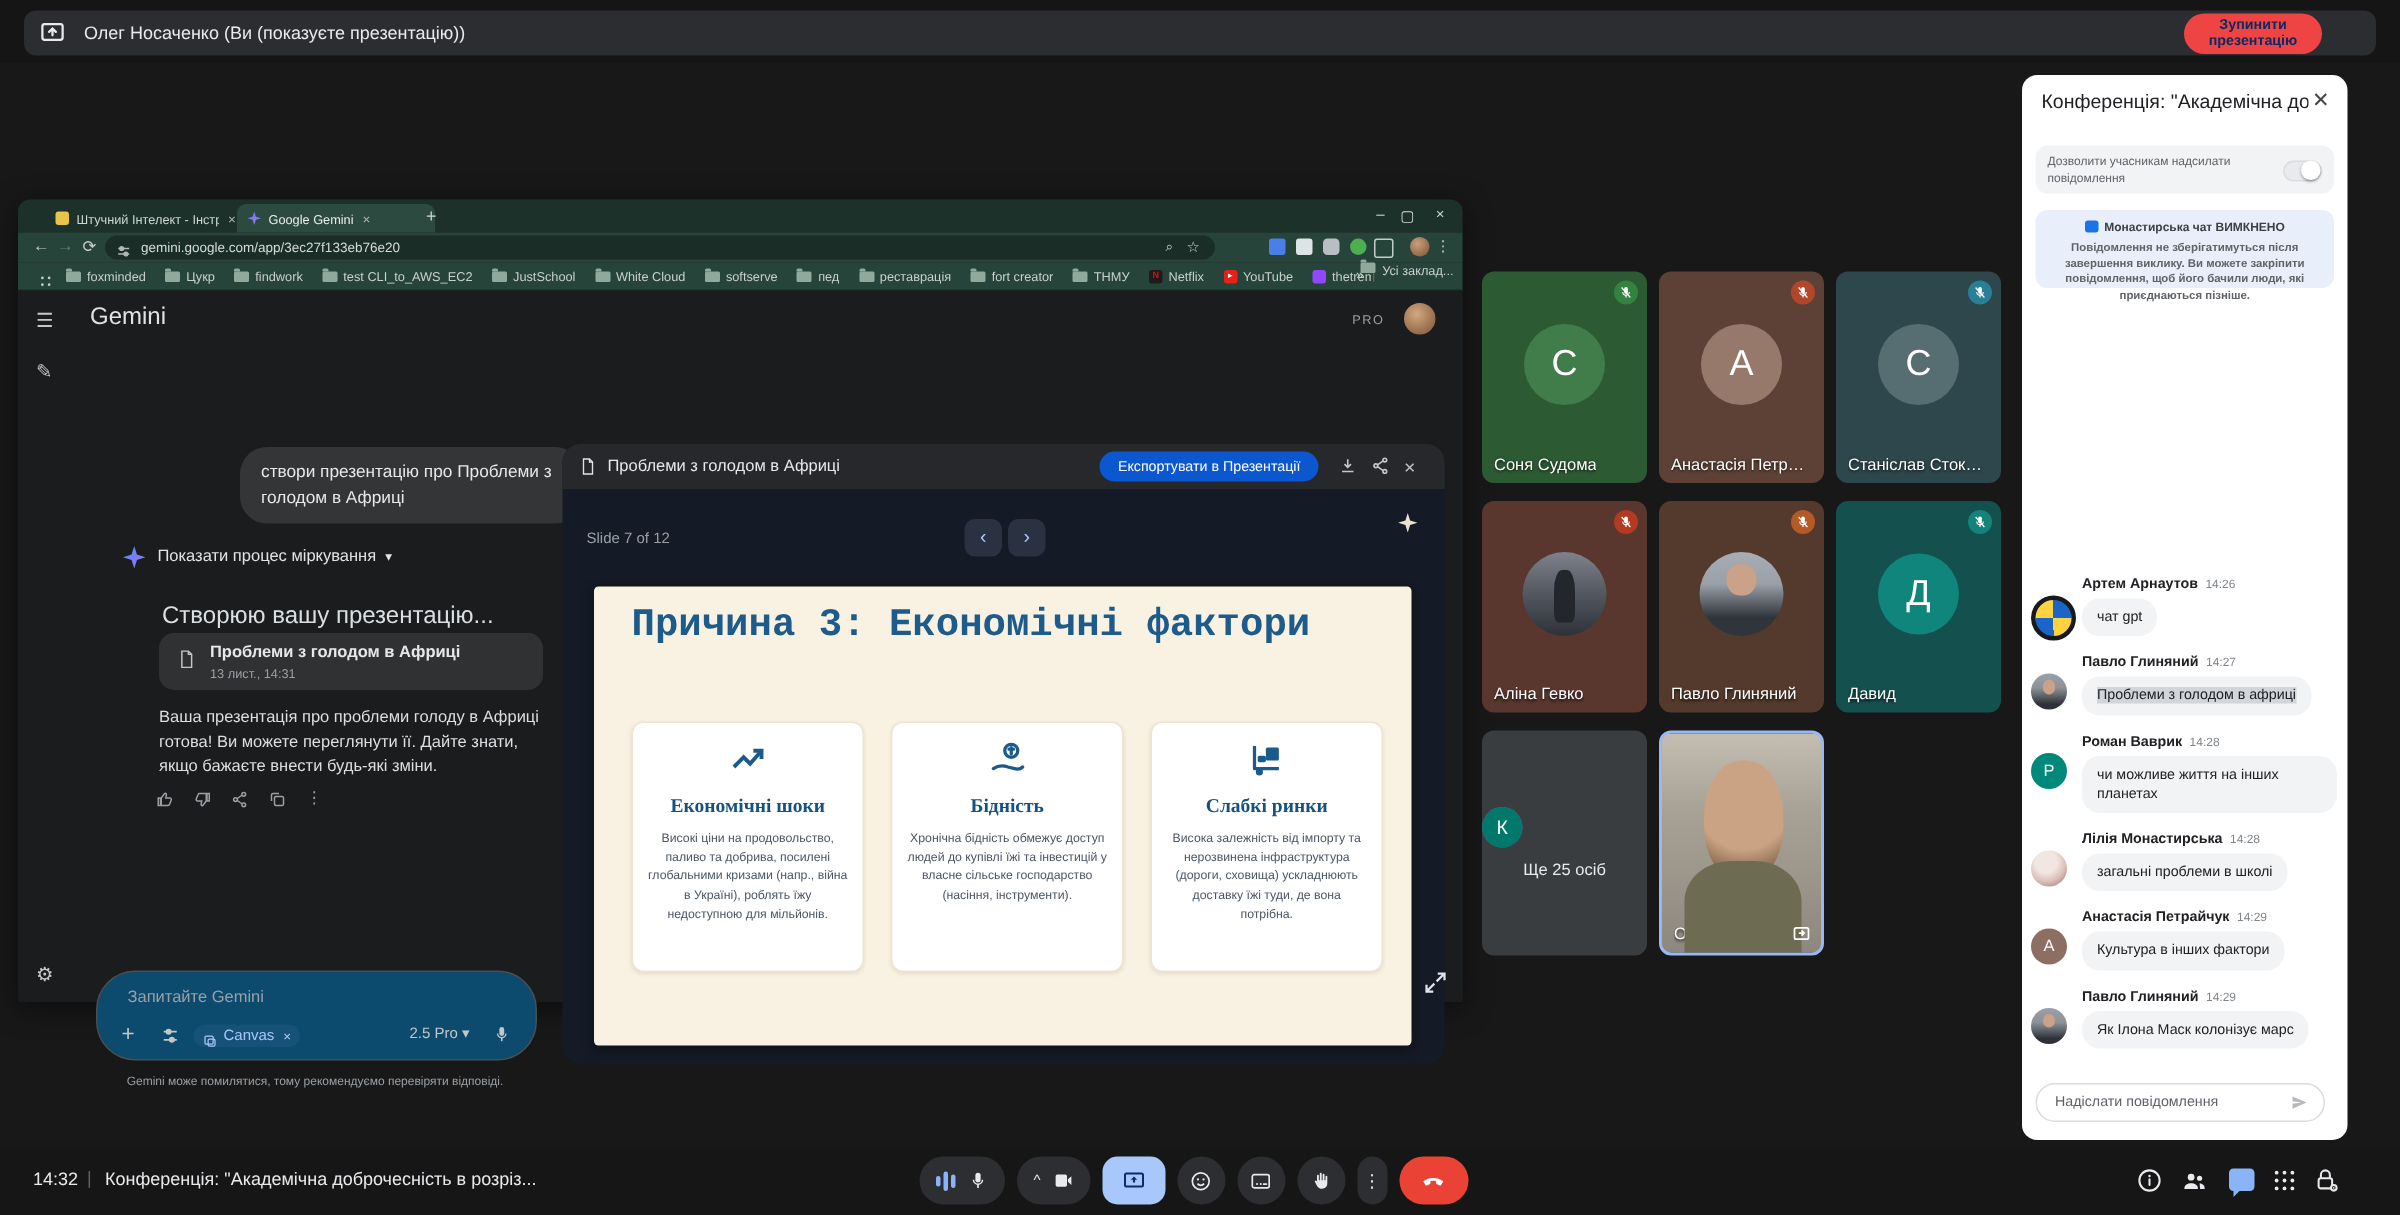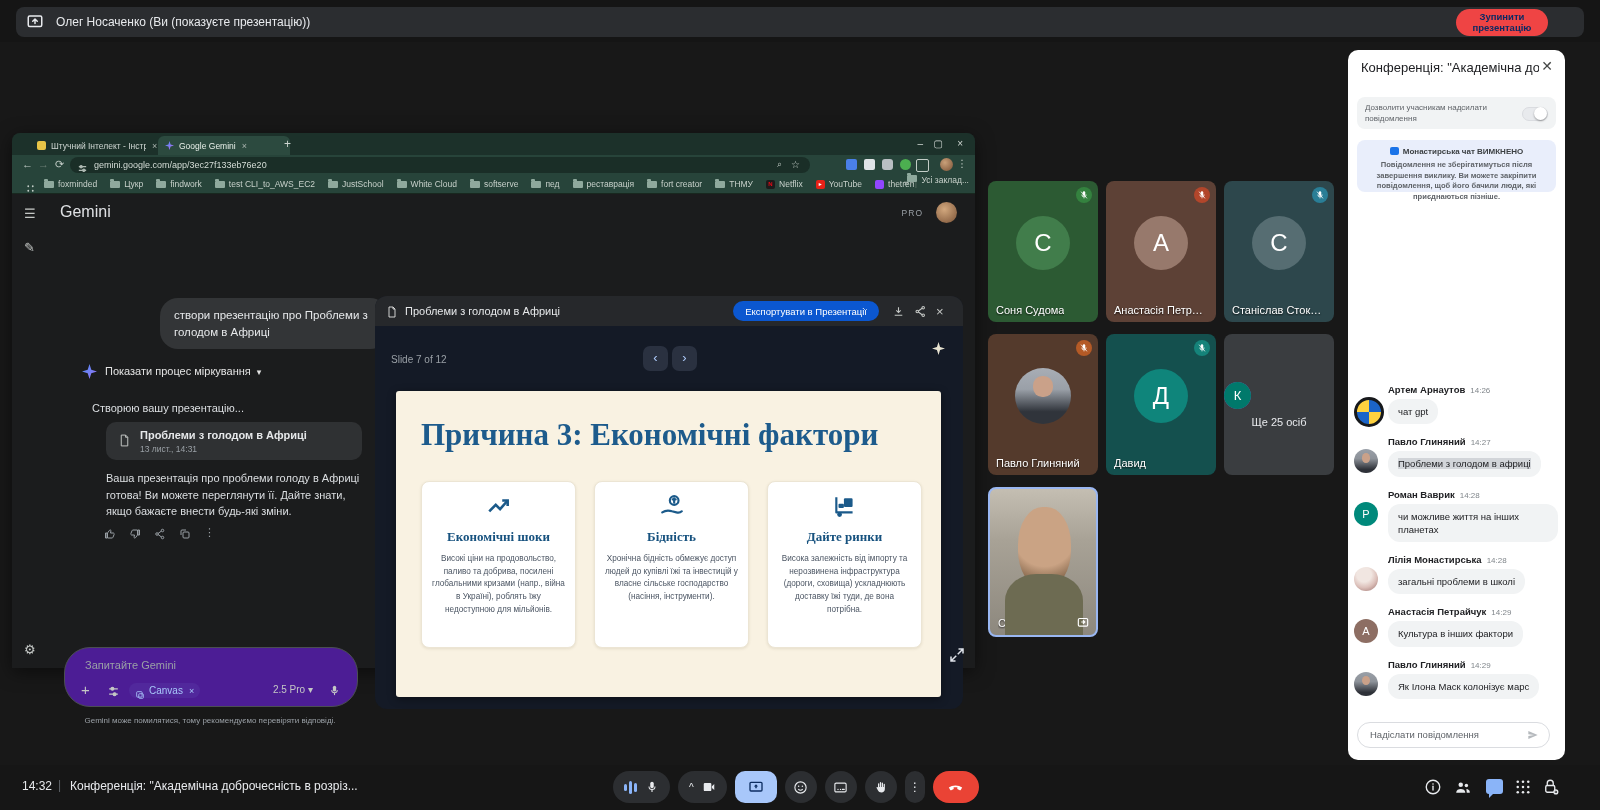--- a/index.html
+++ b/index.html
@@ -60,30 +60,30 @@
   #gembrand{position:absolute;left:48px;top:9px;font-size:16px;color:#dfe1e4;}
   #gempro{position:absolute;right:52px;top:14px;font-size:8.5px;letter-spacing:1px;color:#9aa0a6;}
   #gemavatar{position:absolute;right:18px;top:8px;width:21px;height:21px;border-radius:50%;
     background:radial-gradient(circle at 40% 35%,#d2a87e,#7a5236);}
   #ubub{position:absolute;left:148px;top:104px;width:200px;padding:9px 14px;background:#333537;border-radius:18px;
     font-size:11.5px;line-height:1.45;color:#e6e8ea;}
   #spark{position:absolute;left:70px;top:170px;width:15px;height:15px;
     background:linear-gradient(135deg,#4d8df6,#9b72f4);clip-path:polygon(50% 0,62% 38%,100% 50%,62% 62%,50% 100%,38% 62%,0 50%,38% 38%);}
   #reason{position:absolute;left:93px;top:171px;font-size:11px;color:#e3e3e3;}
   #reason b{font-weight:normal;margin-left:6px;font-size:9px;}
-  #gstatus{position:absolute;left:80px;top:208px;font-size:11px;color:#dcdfe2;}
+  #gstatus{position:absolute;left:96px;top:208px;font-size:16px;color:#dcdfe2;}
   #doccard{position:absolute;left:94px;top:228px;width:256px;height:38px;background:#2f3133;border-radius:10px;}
   #doccard .dic{position:absolute;left:12px;top:11px;width:13px;height:15px;color:#c4c7c5;}
   #doct{position:absolute;left:34px;top:7px;font-size:11px;font-weight:bold;color:#e6e8ea;}
   #docm{position:absolute;left:34px;top:22px;font-size:8.5px;color:#9aa0a6;}
   #gresp{position:absolute;left:94px;top:276px;width:258px;font-size:11px;line-height:1.5;color:#dcdfe2;}
   #gactions{position:absolute;left:92px;top:332px;display:flex;gap:13px;color:#9aa0a6;}
   #gactions svg{width:12px;height:12px;}
   #gactions .dots{font-size:11px;line-height:12px;}
-  #ginput{position:absolute;left:52px;top:453px;width:292px;height:58px;border:1px solid #4b4e52;border-radius:26px;background:#4c1d95;}
+  #ginput{position:absolute;left:52px;top:453px;width:292px;height:58px;border:1px solid #4b4e52;border-radius:26px;background:#0c4a6e;}
   #gph{position:absolute;left:20px;top:11px;font-size:11px;color:#9aa0a6;}
   #gplus{position:absolute;left:16px;bottom:8px;font-size:15px;color:#c4c7c5;}
   #gtune{position:absolute;left:42px;bottom:10px;width:13px;height:12px;color:#c4c7c5;}
   #gchip{position:absolute;left:64px;bottom:8px;display:flex;align-items:center;gap:4px;padding:2px 6px;border-radius:8px;background:rgba(138,180,248,.08);}
   #gchip .cic{width:10px;height:10px;color:#a8c7fa;}
   #gchip em{font-style:normal;font-size:10px;color:#a8c7fa;}
   #gchip b{font-weight:normal;font-size:9px;color:#a8c7fa;margin-left:2px;}
   #gmodel{position:absolute;right:44px;bottom:11px;font-size:10px;color:#c4c7c5;}
   #gmic2{position:absolute;right:16px;bottom:8px;width:13px;height:15px;color:#c4c7c5;}
   #gdisc{position:absolute;left:52px;top:522px;width:292px;text-align:center;font-size:8px;color:#9aa0a6;}
@@ -96,22 +96,22 @@
   #cvexport{position:absolute;right:84px;top:5px;height:20px;padding:0 12px;background:#0b57d0;color:#fff;border:none;
     border-radius:11px;font-size:9.5px;font-family:"Liberation Sans",sans-serif;cursor:pointer;}
   .cvhic{position:absolute;top:8px;width:13px;height:13px;color:#c4c7c5;}
   #cvslide-counter{position:absolute;left:16px;top:58px;font-size:10px;color:#9aa0a6;}
   .cvnav{position:absolute;top:50px;width:25px;height:25px;background:#2a3140;border-radius:7px;color:#aecbfa;
     font-size:13px;text-align:center;line-height:24px;}
   #cvspark{position:absolute;right:18px;top:46px;width:13px;height:13px;
     background:#e8e3d1;clip-path:polygon(50% 0,62% 38%,100% 50%,62% 62%,50% 100%,38% 62%,0 50%,38% 38%);}
   #slide{position:absolute;left:21px;top:95px;width:545px;height:306px;background:#f9f2e2;border-radius:3px;
     box-shadow:0 2px 8px rgba(0,0,0,.4);}
-  #slide h1{position:absolute;left:25px;top:26px;margin:0;font-family:Liberation Serif, serif;
-    font-size:31px;color:#1d5b8c;font-weight:bold;}
+  #slide h1{position:absolute;left:25px;top:10px;margin:0;font-family:Liberation Mono, monospace;
+    font-size:26px;color:#1d5b8c;font-weight:bold;}
   #cards{position:absolute;left:25px;top:90px;display:flex;gap:18px;}
   .scard{width:133px;height:141px;background:#fff;border:1px solid #ece5d4;border-radius:8px;padding:12px 10px;
     text-align:center;box-shadow:0 1px 3px rgba(90,70,30,.12);}
   .scard .sic{height:30px;color:#1b5a8a;}
   .scard .sic svg{width:30px;height:26px;}
   .scard h2{margin:5px 0 0;font-family:"Liberation Serif",serif;font-size:13px;color:#17527f;}
   .scard p{margin:8px 0 0;font-size:8.2px;line-height:1.55;color:#4b5563;}
   #expand{position:absolute;left:948px;top:646px;width:18px;height:18px;color:#dfe3ea;}
 
   
@@ -456,21 +456,21 @@
               <h2>Бідність</h2>
               <p>Хронічна бідність обмежує доступ людей до купівлі їжі та інвестицій у власне сільське господарство (насіння, інструменти).</p>
             </div>
             <div class="scard">
               <div class="sic"><svg viewBox="0 0 24 24" fill="currentColor">
                     <rect x="11" y="4" width="8" height="8" rx="1"></rect>
                     <rect x="6" y="9" width="5" height="4" rx="1"></rect>
                     <path d="M5 3v13h14v2H4a1 1 0 0 1-1-1V3z"></path>
                     <circle cx="7" cy="19" r="2.2"></circle>
                   </svg></div>
-              <h2>Дайте ринки</h2>
+              <h2>Слабкі ринки</h2>
               <p>Висока залежність від імпорту та нерозвинена інфраструктура (дороги, сховища) ускладнюють доставку їжі туди, де вона потрібна.</p>
             </div>
           </div>
         </div>
       </div>
     </div>
   </div>
 
   <span id="expand" class="abs">
     <svg viewBox="0 0 24 24" fill="none" stroke="currentColor" stroke-width="2">
@@ -513,20 +513,34 @@
             <g fill="#fff">
               <rect x="9" y="3" width="6" height="11" rx="3"></rect>
               <path d="M6 11a6 6 0 0 0 12 0h-1.7a4.3 4.3 0 0 1-8.6 0H6z"></path>
               <rect x="11" y="16" width="2" height="4"></rect>
             </g>
             <line x1="5" y1="4" x2="19" y2="20" stroke="#fff" stroke-width="2"></line>
           </svg>
         </span>
       <span class="letter" style="background:#566d72">C</span>
       <span class="tname">Станіслав Стоко...</span>
+    </div>
+    <div class="tile" style="background:#59362e">
+      <span class="badge" style="background:#b23a23">
+          <svg viewBox="0 0 24 24">
+            <g fill="#fff">
+              <rect x="9" y="3" width="6" height="11" rx="3"></rect>
+              <path d="M6 11a6 6 0 0 0 12 0h-1.7a4.3 4.3 0 0 1-8.6 0H6z"></path>
+              <rect x="11" y="16" width="2" height="4"></rect>
+            </g>
+            <line x1="5" y1="4" x2="19" y2="20" stroke="#fff" stroke-width="2"></line>
+          </svg>
+        </span>
+      <span class="pavatar ph-alina"></span>
+      <span class="tname">Аліна Гевко</span>
     </div>
     <div class="tile" style="background:#543a2c">
       <span class="badge" style="background:#b45a26">
           <svg viewBox="0 0 24 24">
             <g fill="#fff">
               <rect x="9" y="3" width="6" height="11" rx="3"></rect>
               <path d="M6 11a6 6 0 0 0 12 0h-1.7a4.3 4.3 0 0 1-8.6 0H6z"></path>
               <rect x="11" y="16" width="2" height="4"></rect>
             </g>
             <line x1="5" y1="4" x2="19" y2="20" stroke="#fff" stroke-width="2"></line>

